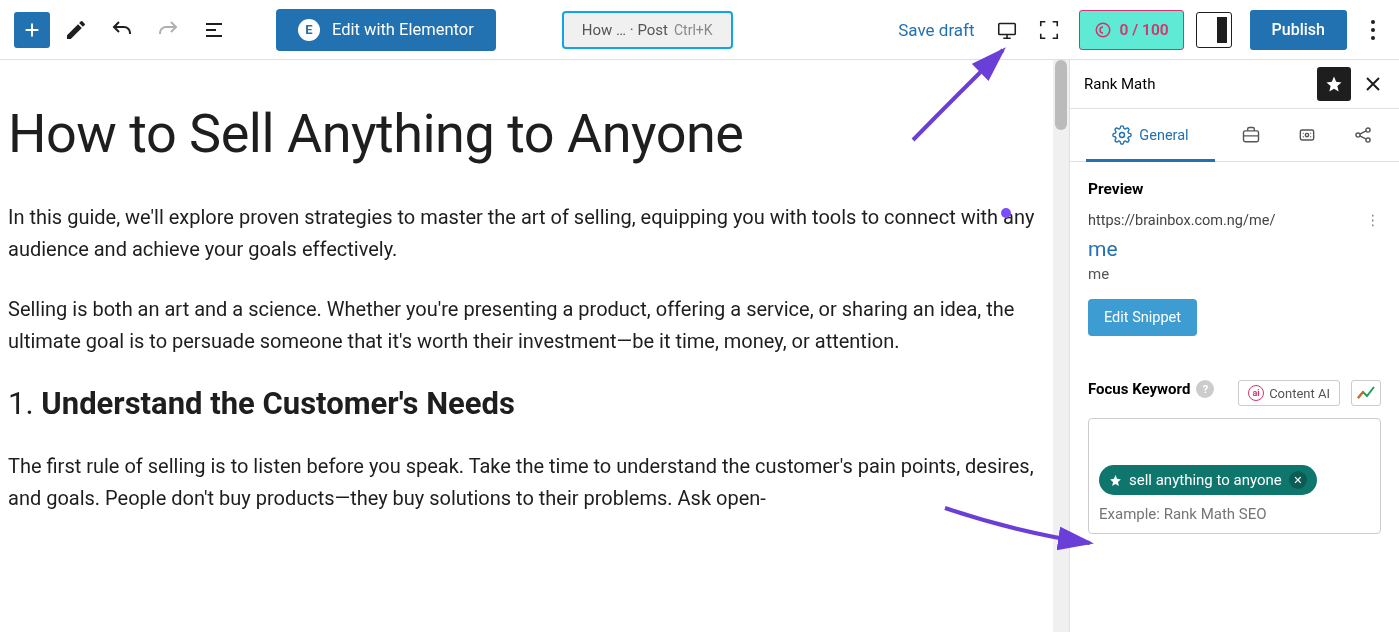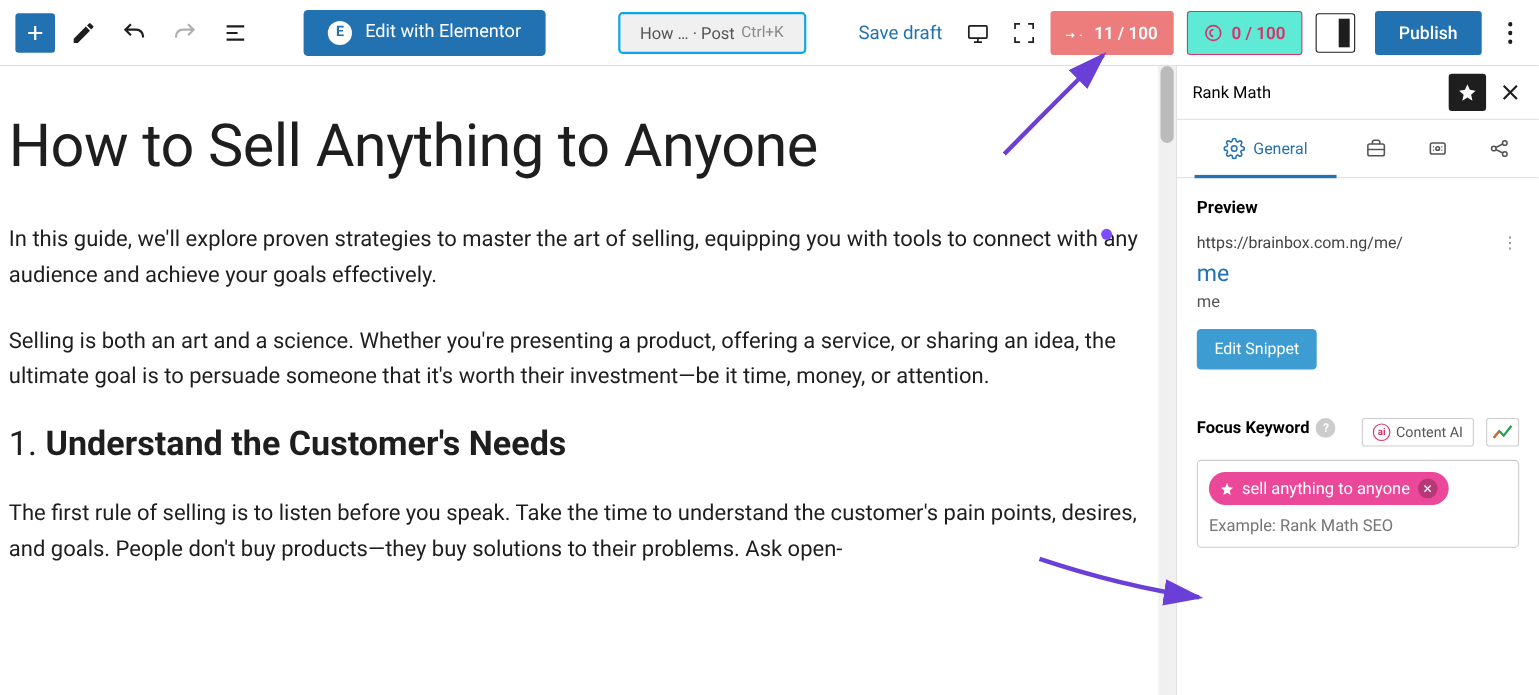--- a/index.html
+++ b/index.html
@@ -57,21 +57,21 @@
 .preview-title { color: #2271b1; font-size: 21px; margin: 8px 0 4px; }
 .preview-desc { color: #555; font-size: 15px; margin-bottom: 16px; }
 .edit-snippet { background: #3d9cd2; color: #fff; padding: 10px 16px; border-radius: 4px; display: inline-block; font-size: 14.5px; cursor: pointer; }
 .kw-row { margin-top: 44px; display: flex; align-items: flex-start; gap: 6px; }
 .kw-label { font-weight: 700; font-size: 15px; }
 .help-q { width: 18px; height: 18px; background: #ccc; color: #fff; border-radius: 50%; display: flex; align-items: center; justify-content: center; font-size: 11px; font-weight: 700; cursor: pointer; }
 .content-ai { margin-left: auto; border: 1px solid #ccc; border-radius: 3px; padding: 4px 9px; display: flex; align-items: center; gap: 5px; font-size: 13px; color: #555; cursor: pointer; }
 .content-ai .circ2 { width: 16px; height: 16px; border: 1.5px solid #d6336c; border-radius: 50%; display: flex; align-items: center; justify-content: center; color: #d6336c; font-size: 9px; font-weight: 700; }
 .trend { width: 30px; height: 26px; border: 1px solid #ccc; border-radius: 3px; display: flex; align-items: center; justify-content: center; margin-left: 5px; cursor: pointer; }
 .kw-box { margin-top: 12px; border: 1px solid #ccc; border-radius: 4px; padding: 10px; }
-.kw-pill { background: #ec4899; color: #fff; border-radius: 16px; padding: 6px 10px 6px 10px; display: inline-flex; align-items: center; gap: 7px; font-size: 15px; }
+.kw-pill { background: #0f766e; color: #fff; border-radius: 16px; padding: 6px 10px 6px 10px; display: inline-flex; align-items: center; gap: 7px; font-size: 15px; margin-top: 36px; }
 .kw-pill .x { background: rgba(0,0,0,.22); width: 18px; height: 18px; border-radius: 50%; display: flex; align-items: center; justify-content: center; font-size: 11px; cursor: pointer; }
 .kw-input { margin-top: 10px; border: 0; outline: 0; width: 100%; font-size: 15px; color: #999; background: transparent; }
 
 
 .arrow { position: absolute; pointer-events: none; }
 .arrow svg { overflow: visible; }
 </style>
 </head>
 <body>
 
@@ -121,26 +121,20 @@
         <rect x="3" y="5" width="18" height="12" rx="1"></rect>
         <path d="M8 21h8M12 17v4"></path>
       </svg>
   </div>
   <div class="top-icon">
     <svg width="22" height="22" viewBox="0 0 24 24" fill="none" stroke="currentColor" stroke-width="1.7">
         <path d="M8 3H3v5M16 3h5v5M8 21H3v-5M16 21h5v-5"></path>
       </svg>
   </div>
 
-  <div class="score-badge red">
-    <svg viewBox="0 0 24 24" fill="currentColor">
-        <path d="M14 4l6 6-3 1-4 4v5l-2-2-5 5-1-1 5-5-2-2h5l4-4 1-3-6-6z" transform="rotate(45 12 12)"></path>
-      </svg>
-    <span>11 / 100</span>
-  </div>
   <div class="score-badge pink">
     <svg viewBox="0 0 24 24" fill="none" stroke="currentColor" stroke-width="2">
         <circle cx="12" cy="12" r="9"></circle>
         <path d="M12 8a4 4 0 0 0 0 8"></path>
       </svg>
     <span>0 / 100</span>
   </div>
 
   <div class="sidebar-toggle"></div>
 

